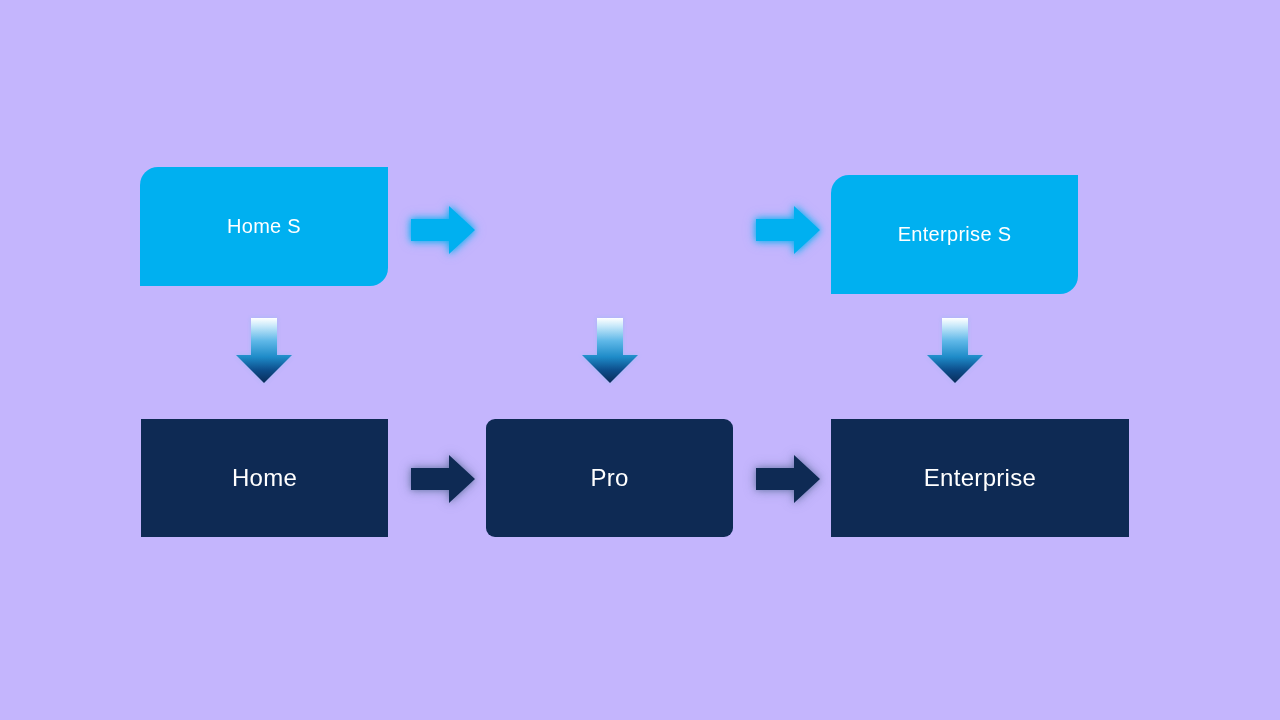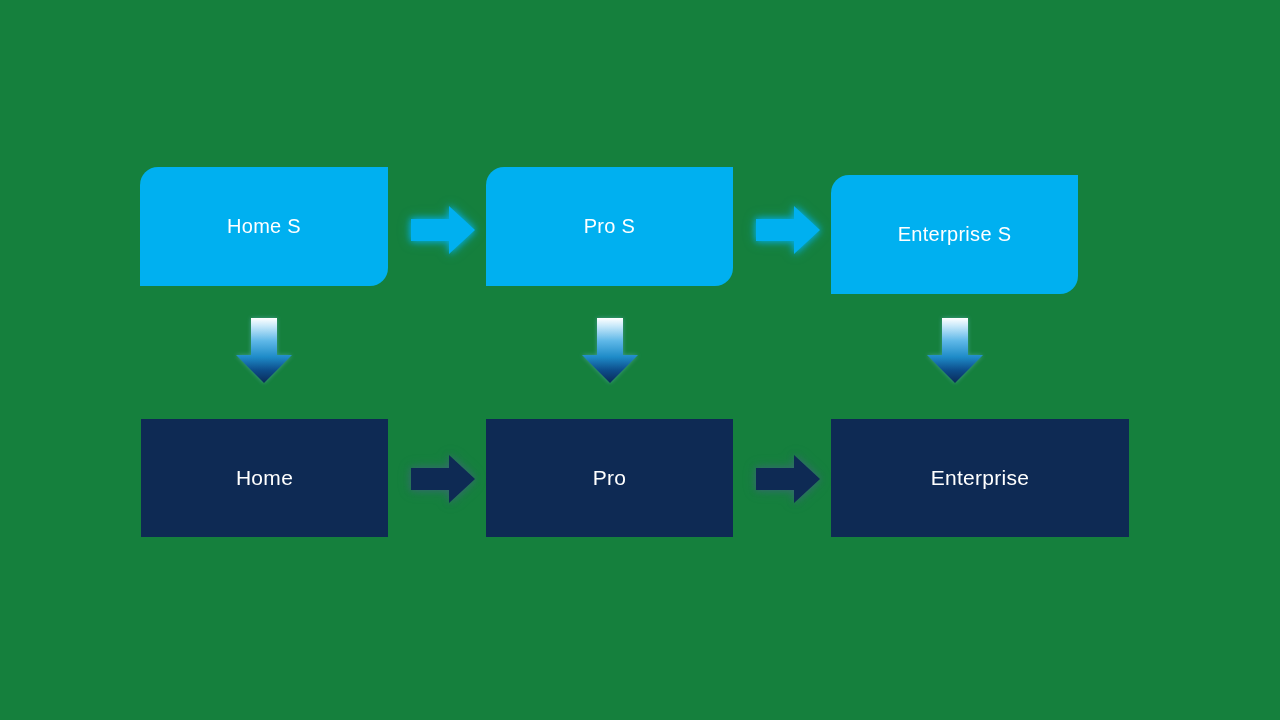--- a/index.html
+++ b/index.html
@@ -8,40 +8,40 @@
     width: 1280px;
     height: 720px;
     background: #ffffff;
     font-family: "Liberation Sans", sans-serif;
     overflow: hidden;
   }
   .canvas {
     position: relative;
     width: 1280px;
     height: 720px;
-    background: #15803d;
+    background: #c4b5fd;
   }
   .node {
     position: absolute;
     height: 119px;
     display: flex;
     align-items: center;
     justify-content: center;
     color: var(--text, #ffffff);
   }
   .node-top {
     background: var(--primary-blue, #00B0F0);
     border-radius: 18px 0 18px 0;
     font-size: 20px;
   }
   .node-bottom {
     background: var(--dark-navy, #0E2A54);
     height: 118px;
     border-radius: 0;
-    font-size: 21px;
+    font-size: 24px;
   }
   .node-label {
     letter-spacing: 0.3px;
     white-space: nowrap;
   }
   svg.arrow { position: absolute; display: block; }
   svg.arrow-right-top polygon { fill: var(--primary-blue, #00B0F0); }
   svg.arrow-right-top {
     filter: drop-shadow(0 0 3px rgba(0,176,240,0.85)) drop-shadow(0 0 5px rgba(0,176,240,0.55));
   }
@@ -69,23 +69,20 @@
         <stop offset="0.60" stop-color="#1E8BC8"></stop>
         <stop offset="0.80" stop-color="#0D4E8C"></stop>
         <stop offset="1" stop-color="#0A2B58"></stop>
       </linearGradient>
     </defs>
   </svg>
 
   <div class="node node-top" style="left:140px; top:167px; width:248px;">
     <span class="node-label">Home S</span>
   </div>
-  <div class="node node-top" style="left:486px; top:167px; width:247px;">
-    <span class="node-label">Pro S</span>
-  </div>
   <div class="node node-top" style="left:831px; top:167px; width:247px;margin-top:8px;">
     <span class="node-label">Enterprise S</span>
   </div>
 
   <svg class="arrow arrow-right-top" style="left:411px; top:206px;" width="64" height="48" viewBox="0 0 64 48">
     <polygon points="0,13 38,13 38,0 64,24 38,48 38,35 0,35"></polygon>
   </svg>
   <svg class="arrow arrow-right-top" style="left:756px; top:206px;" width="64" height="48" viewBox="0 0 64 48">
     <polygon points="0,13 38,13 38,0 64,24 38,48 38,35 0,35"></polygon>
   </svg>
@@ -96,21 +93,21 @@
   <svg class="arrow arrow-down" style="left:582px; top:318px;" width="56" height="65" viewBox="0 0 56 65">
     <polygon points="15,0 41,0 41,37 56,37 28,65 0,37 15,37"></polygon>
   </svg>
   <svg class="arrow arrow-down" style="left:927px; top:318px;" width="56" height="65" viewBox="0 0 56 65">
     <polygon points="15,0 41,0 41,37 56,37 28,65 0,37 15,37"></polygon>
   </svg>
 
   <div class="node node-bottom" style="left:141px; top:419px; width:247px;">
     <span class="node-label">Home</span>
   </div>
-  <div class="node node-bottom" style="left:486px; top:419px; width:247px;">
+  <div class="node node-bottom" style="left:486px; top:419px; width:247px;border-radius:9px;">
     <span class="node-label">Pro</span>
   </div>
   <div class="node node-bottom" style="left:831px; top:419px; width:298px;">
     <span class="node-label">Enterprise</span>
   </div>
 
   <svg class="arrow arrow-right-bottom" style="left:411px; top:455px;" width="64" height="48" viewBox="0 0 64 48">
     <polygon points="0,13 38,13 38,0 64,24 38,48 38,35 0,35"></polygon>
   </svg>
   <svg class="arrow arrow-right-bottom" style="left:756px; top:455px;" width="64" height="48" viewBox="0 0 64 48">

